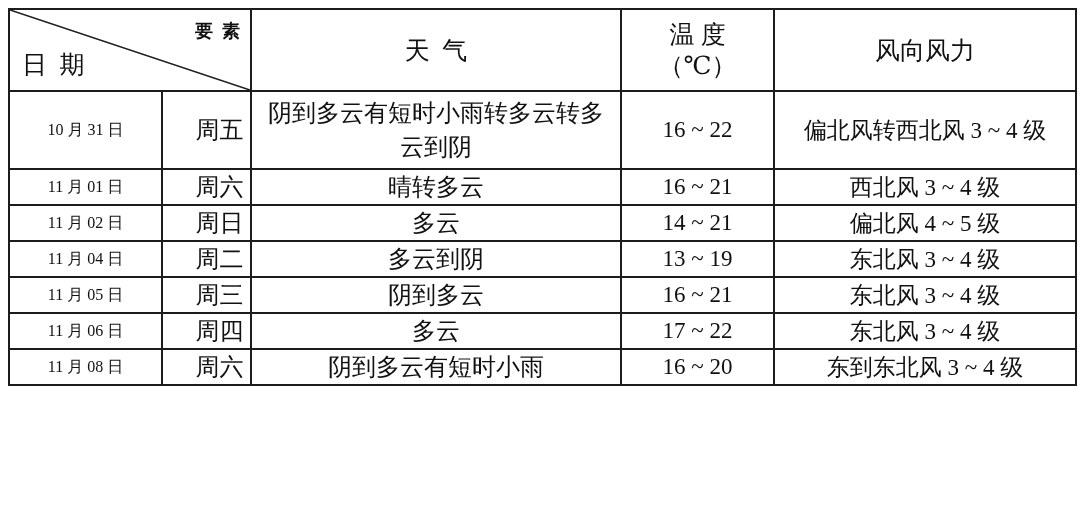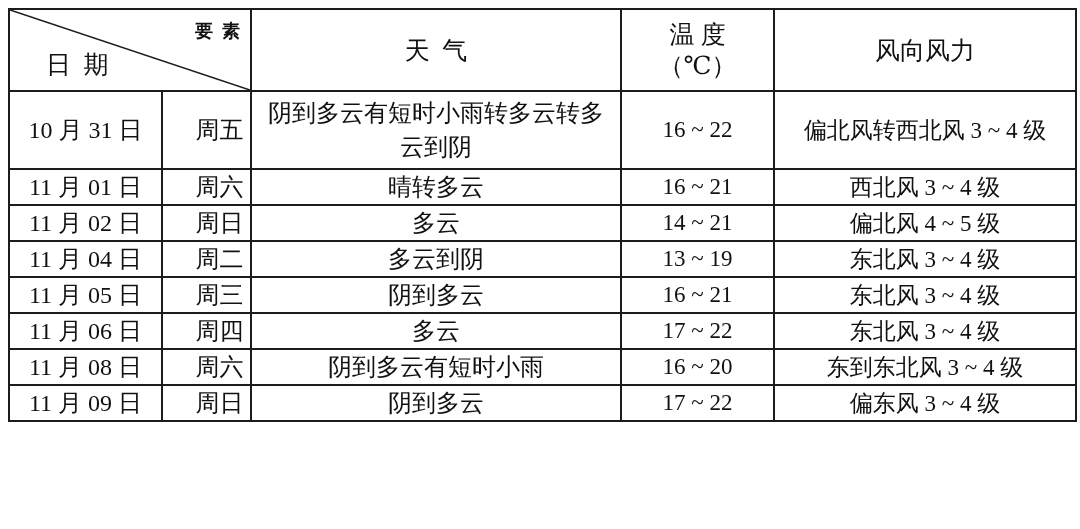--- a/index.html
+++ b/index.html
@@ -32,25 +32,25 @@
   .forecast tbody tr { height: 25px; }
   .forecast tbody tr.tall { height: 78px; }
 
   th.hdr { font-size: 25px; }
   .wsp { white-space: pre; }
 
   
   th.corner { position: relative; padding: 0; }
   .diag-svg { position: absolute; left: 0; top: 0; width: 100%; height: 100%; display: block; }
   .corner-top    { position: absolute; top: 9px;  right: 10px; font-size: 18px; font-weight: bold; }
-  .corner-bottom { position: absolute; bottom: 9px; left: 12px; font-size: 25px; margin-left: 24px; }
+  .corner-bottom { position: absolute; bottom: 9px; left: 12px; font-size: 25px; }
 
   .temp-hdr { line-height: 31px; }
 
-  td.c-date    { font-size: 24px; }
+  td.c-date    { font-size: 16px; }
   td.c-day     { font-size: 24px; padding-left: 26px; }
   td.c-weather { font-size: 24px; padding: 0 8px; line-height: 34px; }
   td.c-temp    { font-size: 23px; }
   td.c-wind    { font-size: 23px; padding: 0 16px; }
 </style>
 </head>
 <body>
 
 <div class="page">
   <table class="forecast">
@@ -125,22 +125,15 @@
         <td class="c-temp">17 ~ 22</td>
         <td class="c-wind">东北风 3 ~ 4 级</td>
       </tr>
       <tr>
         <td class="c-date">11 月 08 日</td>
         <td class="c-day">周六</td>
         <td class="c-weather">阴到多云有短时小雨</td>
         <td class="c-temp">16 ~ 20</td>
         <td class="c-wind">东到东北风 3 ~ 4 级</td>
       </tr>
-      <tr>
-        <td class="c-date">11 月 09 日</td>
-        <td class="c-day">周日</td>
-        <td class="c-weather">阴到多云</td>
-        <td class="c-temp">17 ~ 22</td>
-        <td class="c-wind">偏东风 3 ~ 4 级</td>
-      </tr>
     </tbody>
   </table>
 </div>
 
 </body></html>

